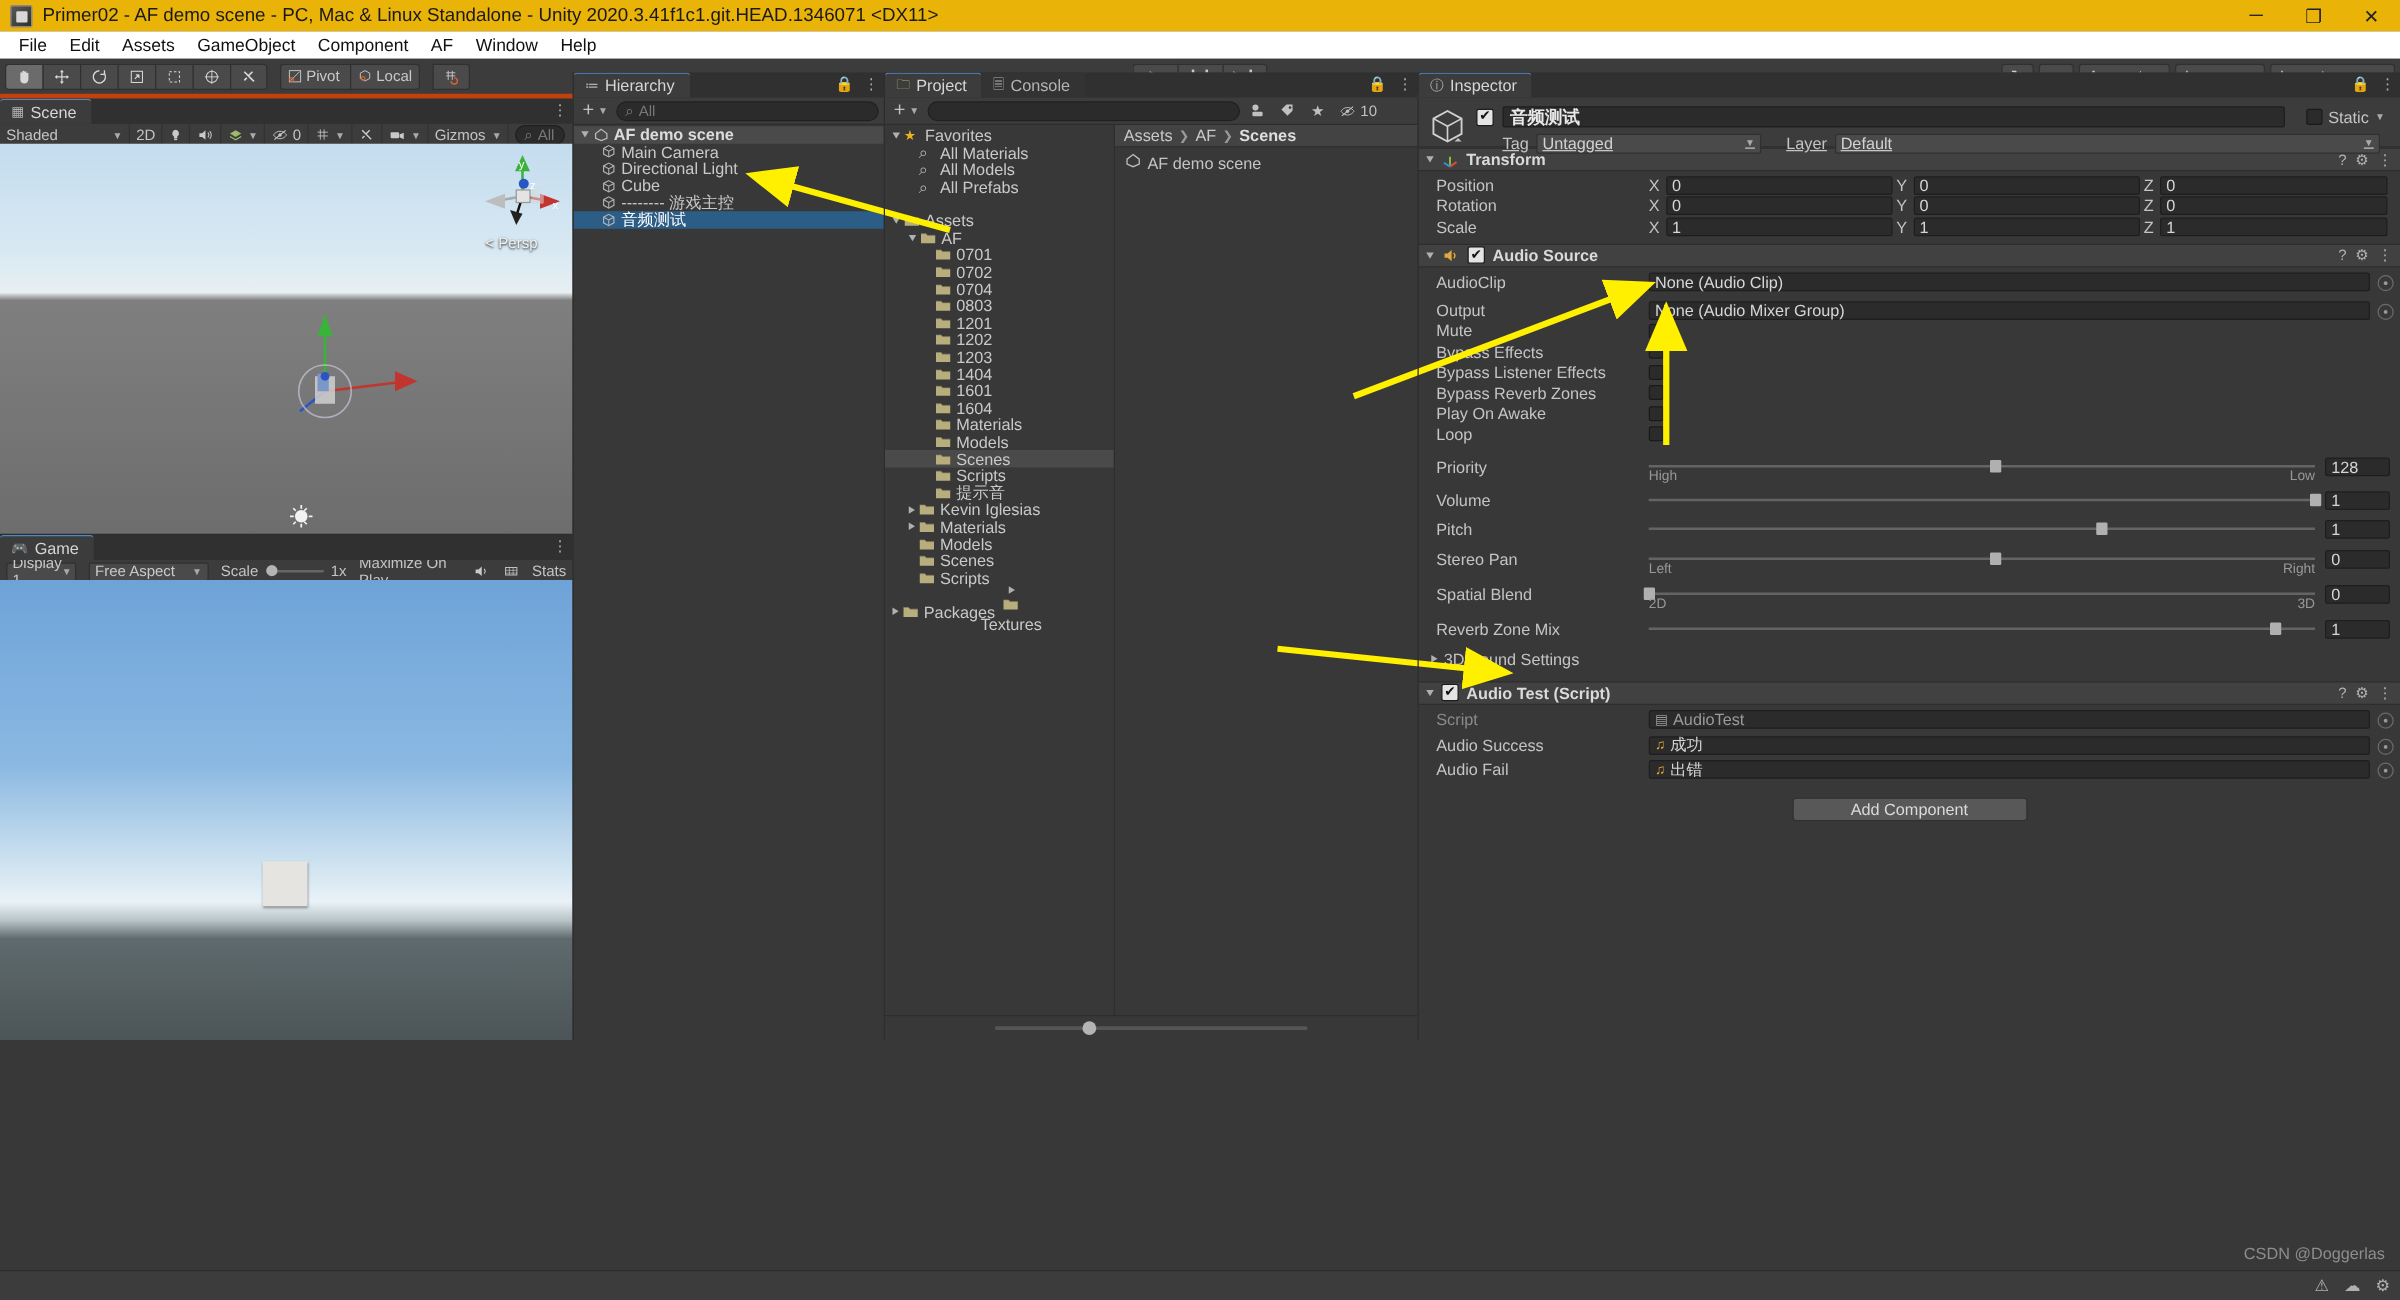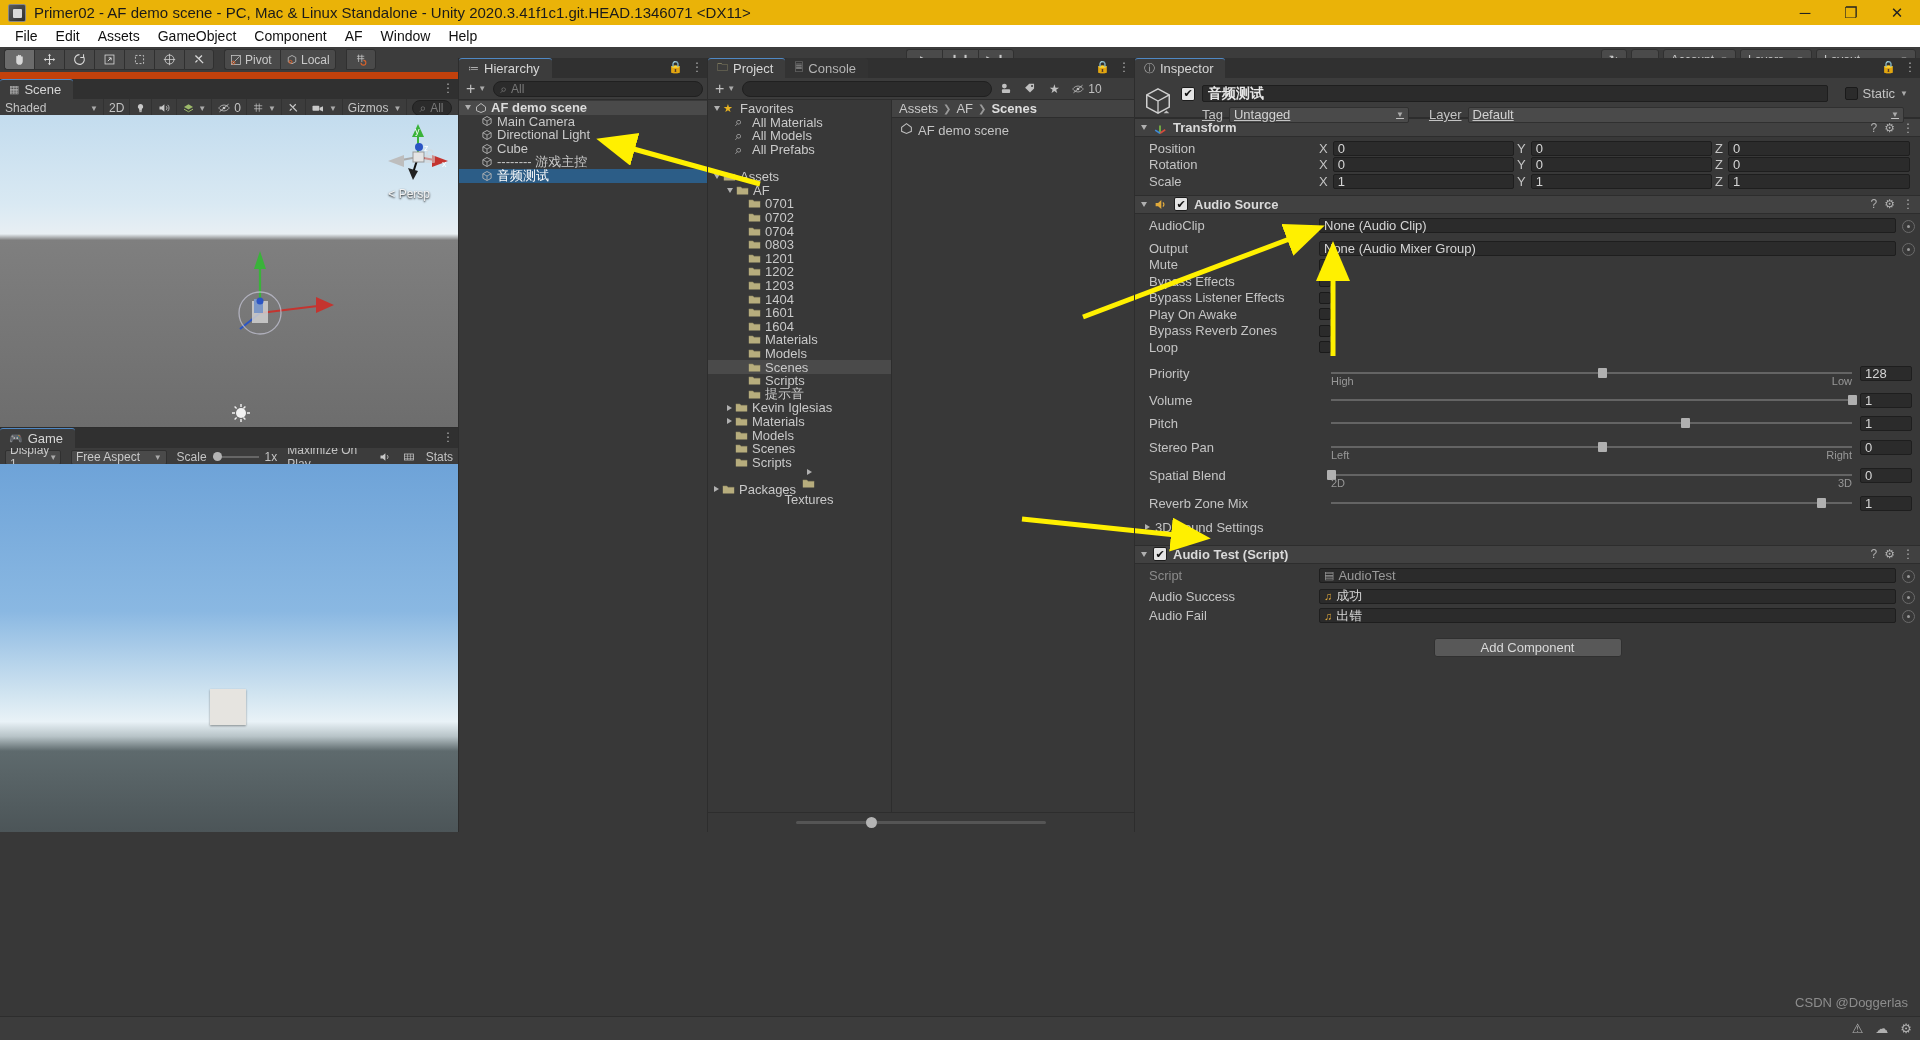--- a/index.html
+++ b/index.html
@@ -36,21 +36,21 @@
 
   
   .menubar {
     height:22px; background:#ffffff; display:flex; align-items:center;
     color:#101010; font-size:14px; padding-left:6px;
   }
   .menubar span { padding:2px 9px; white-space:nowrap; }
 
   
   .maintoolbar {
-    height:32px; background:#3c3c3c; border-bottom:7px solid #c2410c;
+    height:32px; background:#3c3c3c; border-bottom:4px solid #c2410c;
     display:flex; align-items:center; position:relative;
   }
   .tool-grp { display:flex; align-items:center; margin-left:4px; }
   .tbtn {
     height:21px; min-width:30px; background:#4a4a4a; border:1px solid #303030;
     border-right:none; display:flex; align-items:center; justify-content:center;
     color:#c9c9c9; font-size:12px; padding:0 5px;
   }
   .tbtn:first-child { border-radius:3px 0 0 3px; }
   .tbtn:last-child { border-radius:0 3px 3px 0; border-right:1px solid #303030; }
@@ -232,21 +232,21 @@
   }
   .obj-dot {
     position:absolute; right:-20px; top:1px; width:13px;height:13px;border-radius:50%;
     border:1px solid #6a6a6a;
   }
   .obj-dot:after{content:"";position:absolute;left:4px;top:4px;width:3px;height:3px;border-radius:50%;background:#9a9a9a;}
   .cb-small {
     width:12px; height:12px; background:#2b2b2b; border:1px solid #1a1a1a; border-radius:2px;
   }
   .slider-row { height:21px; display:flex; align-items:center; padding-left:14px; font-size:13px; }
-  .slider-wrap { flex:1; position:relative; height:16px; margin-right:8px;margin-left:12px; }
+  .slider-wrap { flex:1; position:relative; height:16px; margin-right:8px; }
   .slider-track {
     position:absolute; top:7px; left:0; right:0; height:2px; background:#646464;
   }
   .slider-knob {
     position:absolute; top:3px; width:9px; height:10px; background:#b0b0b0; border-radius:1px;
   }
   .slider-ends {
     position:absolute; top:10px; left:0; right:0; display:flex;
     justify-content:space-between; font-size:11px; color:#989898;
   }
@@ -1157,25 +1157,25 @@
         </div>
         <div class="prop-row">
           <span class="prop-label">Bypass Effects</span>
           <div class="cb-small"></div>
         </div>
         <div class="prop-row">
           <span class="prop-label">Bypass Listener Effects</span>
           <div class="cb-small"></div>
         </div>
         <div class="prop-row">
+          <span class="prop-label">Bypass Reverb Zones</span>
+          <div class="cb-small"></div>
+        </div>
+        <div class="prop-row">
           <span class="prop-label">Play On Awake</span>
-          <div class="cb-small"></div>
-        </div>
-        <div class="prop-row">
-          <span class="prop-label">Bypass Reverb Zones</span>
           <div class="cb-small"></div>
         </div>
         <div class="prop-row">
           <span class="prop-label">Loop</span>
           <div class="cb-small"></div>
         </div>
 
         <div class="slider-row" style="margin-top:7px">
           <span class="prop-label">Priority</span>
           <div class="slider-wrap">

